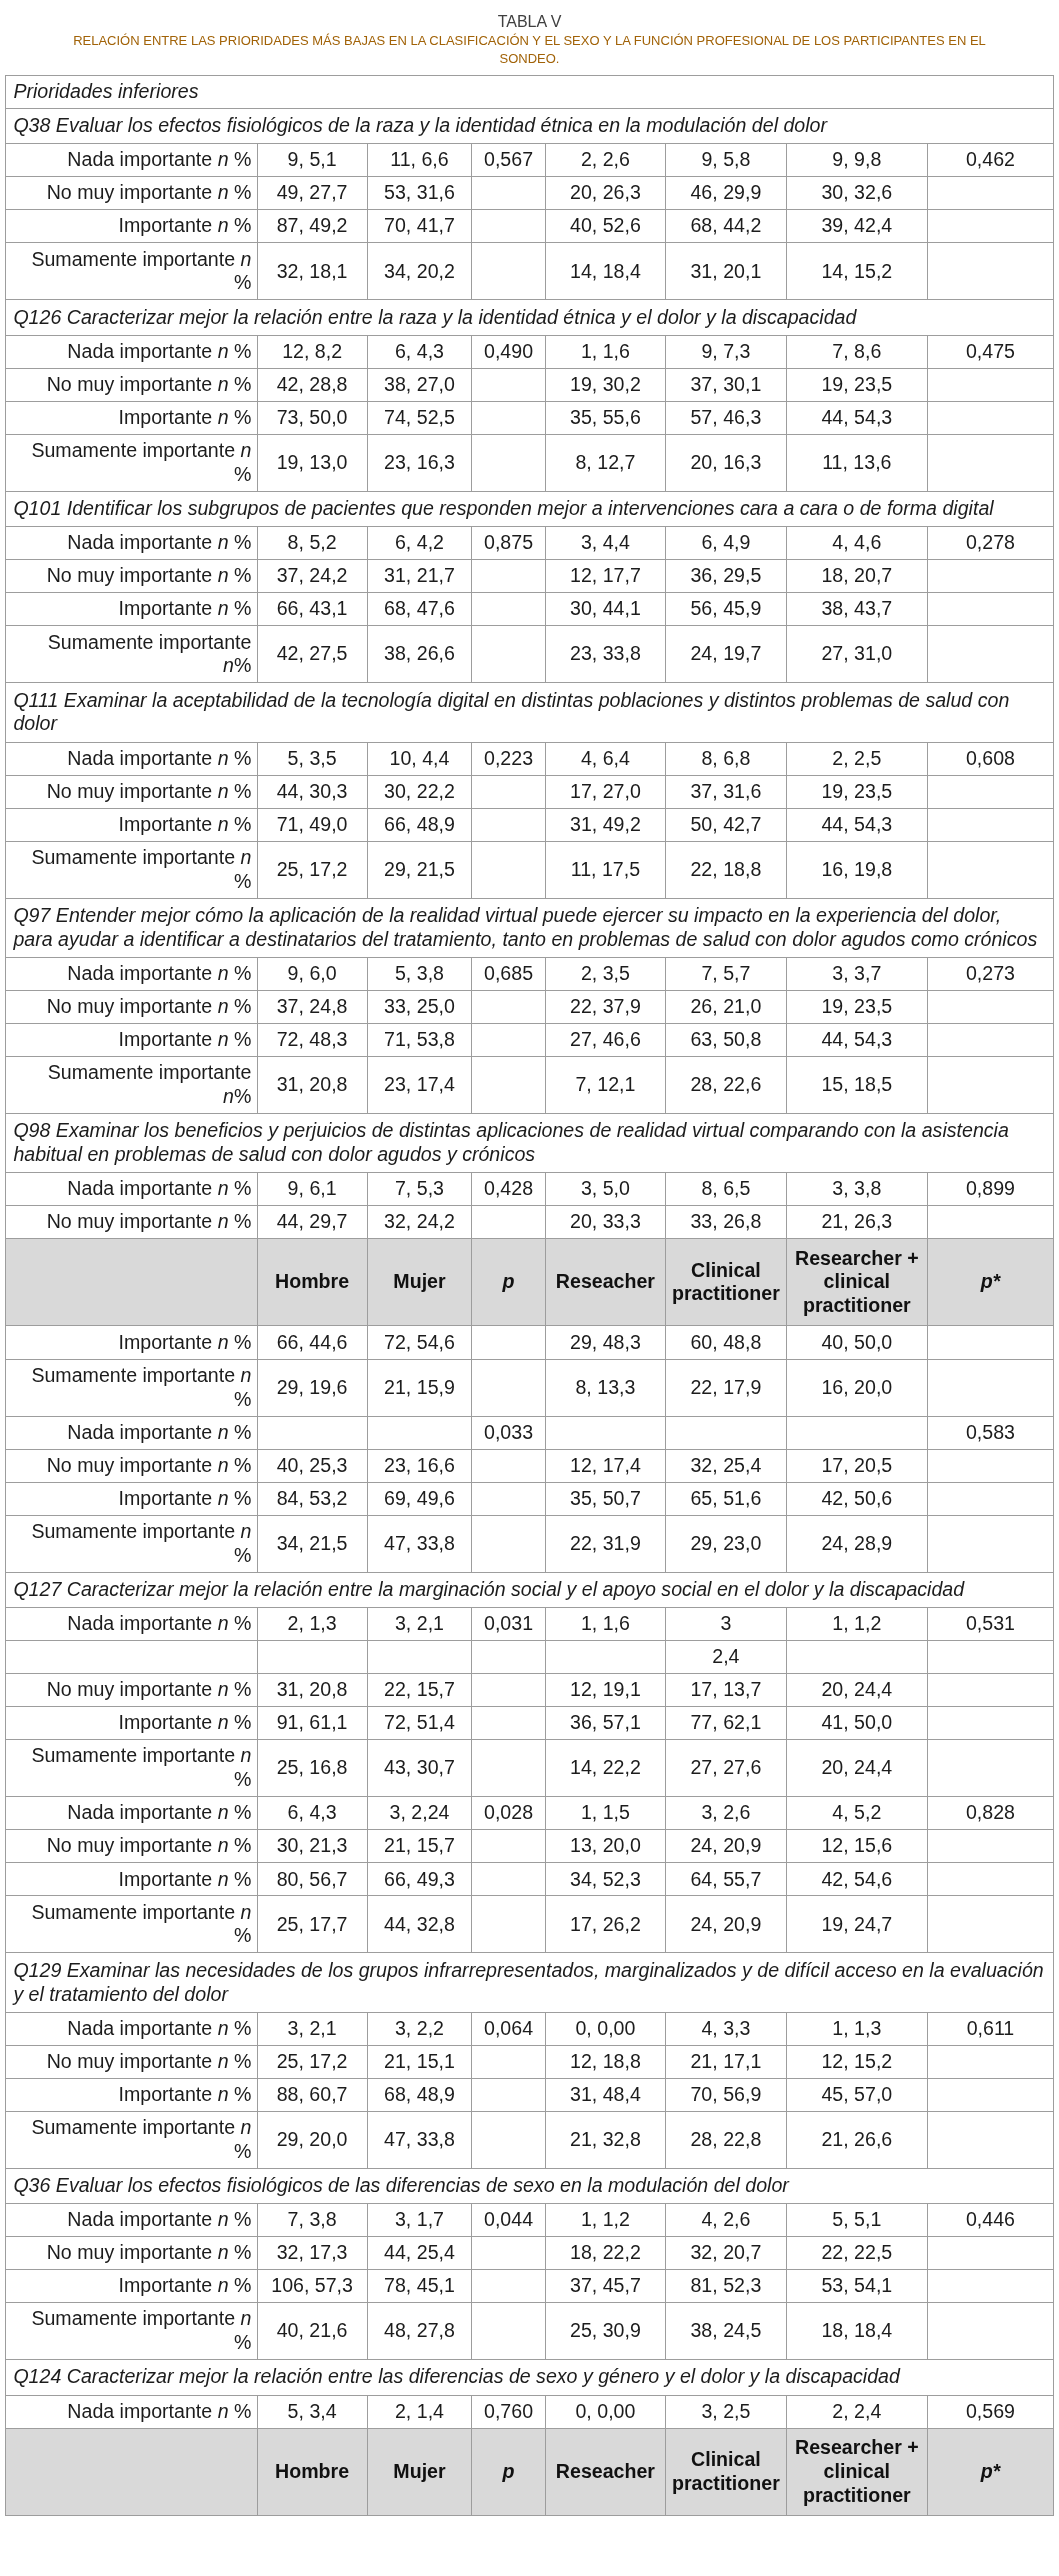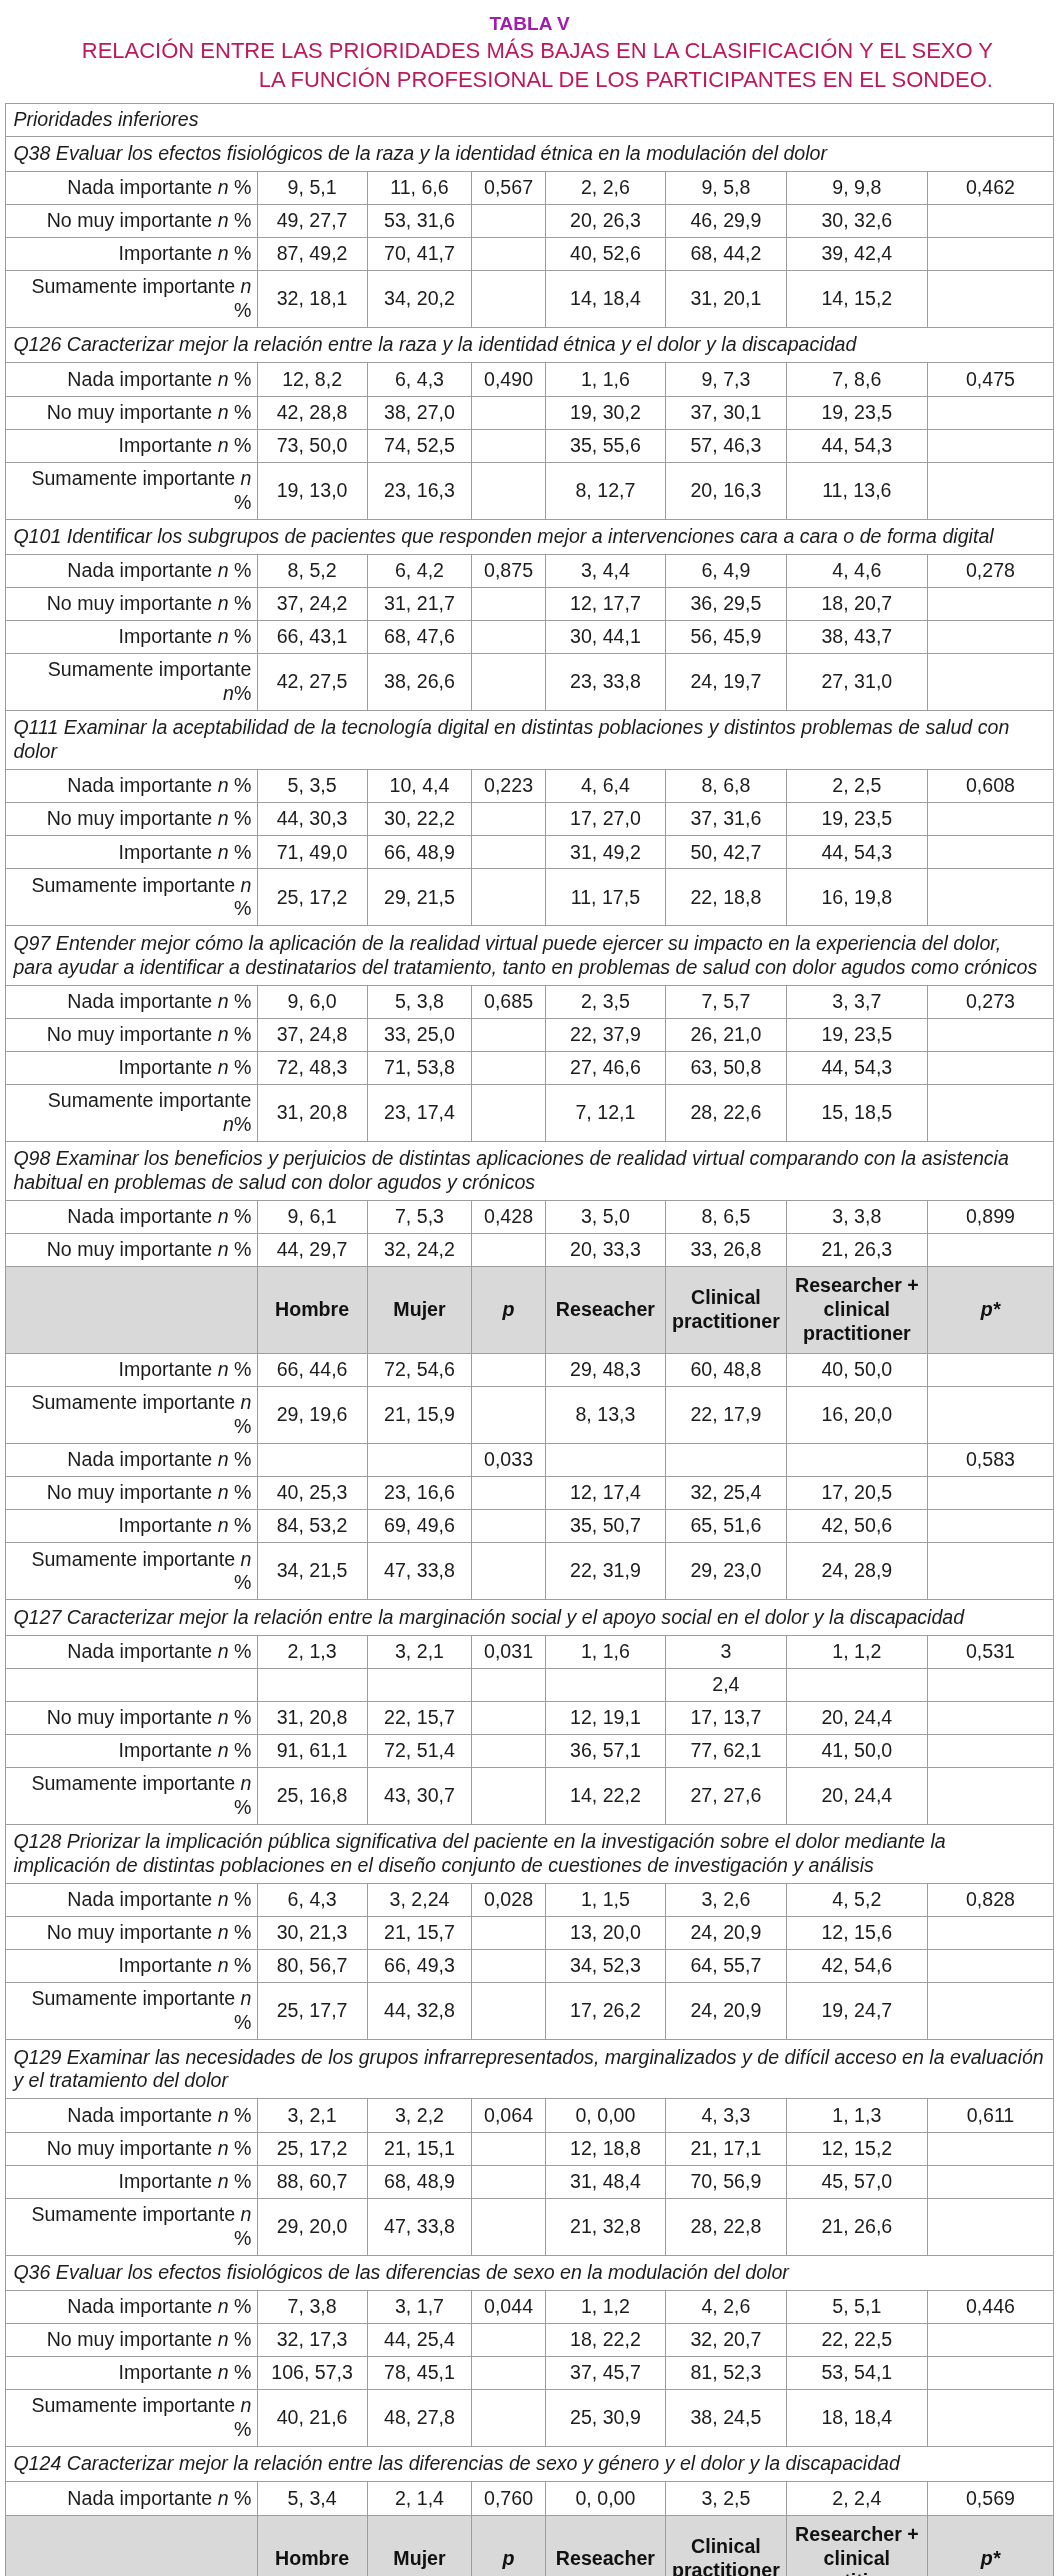--- a/index.html
+++ b/index.html
@@ -4,24 +4,24 @@
 <style>
   * { box-sizing: border-box; }
   html, body { margin: 0; padding: 0; background: #ffffff; }
   body {
     width: 1059px;
     font-family: "Liberation Sans", "DejaVu Sans", sans-serif;
     color: #1c1c1c;
   }
   .page { padding: 8.2px 5.2px 12.4px 5.2px; }
   .title-block { text-align: center; margin: 3.1px auto 8.2px auto; }
-  .title-line { font-size: 19px; line-height: 1.32; color: #a21caf; font-weight: bold; }
+  .title-line { font-size: 16px; line-height: 1.32; color: #404040; }
   .subtitle-line {
-    font-size: 22px; line-height: 1.32; color: #be185d;
-    max-width: 927px; margin: 0 auto; text-align: right;
+    font-size: 13px; line-height: 1.32; color: #a16207;
+    max-width: 927px; margin: 0 auto;
   }
   table.results {
     width: 100%;
     border-collapse: collapse;
     table-layout: fixed;
     font-size: 19.6px;
   }
   th, td {
     border: 1px solid #9d9d9d;
     padding: 4.1px 5.2px;
@@ -430,23 +430,20 @@
           <td class="label-cell">Sumamente importante <i>n</i> %</td>
           <td class="val">25, 16,8</td>
           <td class="val">43, 30,7</td>
           <td class="val"></td>
           <td class="val">14, 22,2</td>
           <td class="val">27, 27,6</td>
           <td class="val">20, 24,4</td>
           <td class="val"></td>
         </tr>
         <tr>
-          <td colspan="8" class="q-cell">Q128 Priorizar la implicación pública significativa del paciente en la investigación sobre el dolor mediante la implicación de distintas poblaciones en el diseño conjunto de cuestiones de investigación y análisis</td>
-        </tr>
-        <tr>
           <td class="label-cell">Nada importante <i>n</i> %</td>
           <td class="val">6, 4,3</td>
           <td class="val">3, 2,24</td>
           <td class="val">0,028</td>
           <td class="val">1, 1,5</td>
           <td class="val">3, 2,6</td>
           <td class="val">4, 5,2</td>
           <td class="val">0,828</td>
         </tr>
         <tr>

